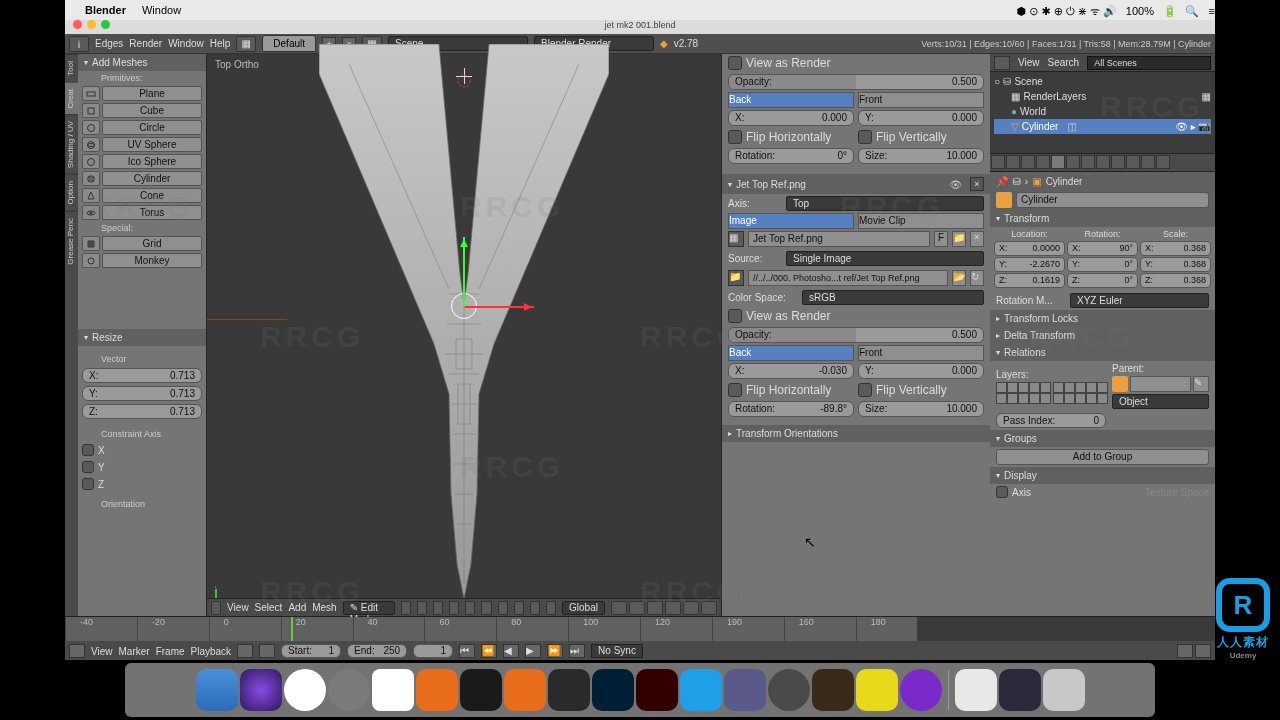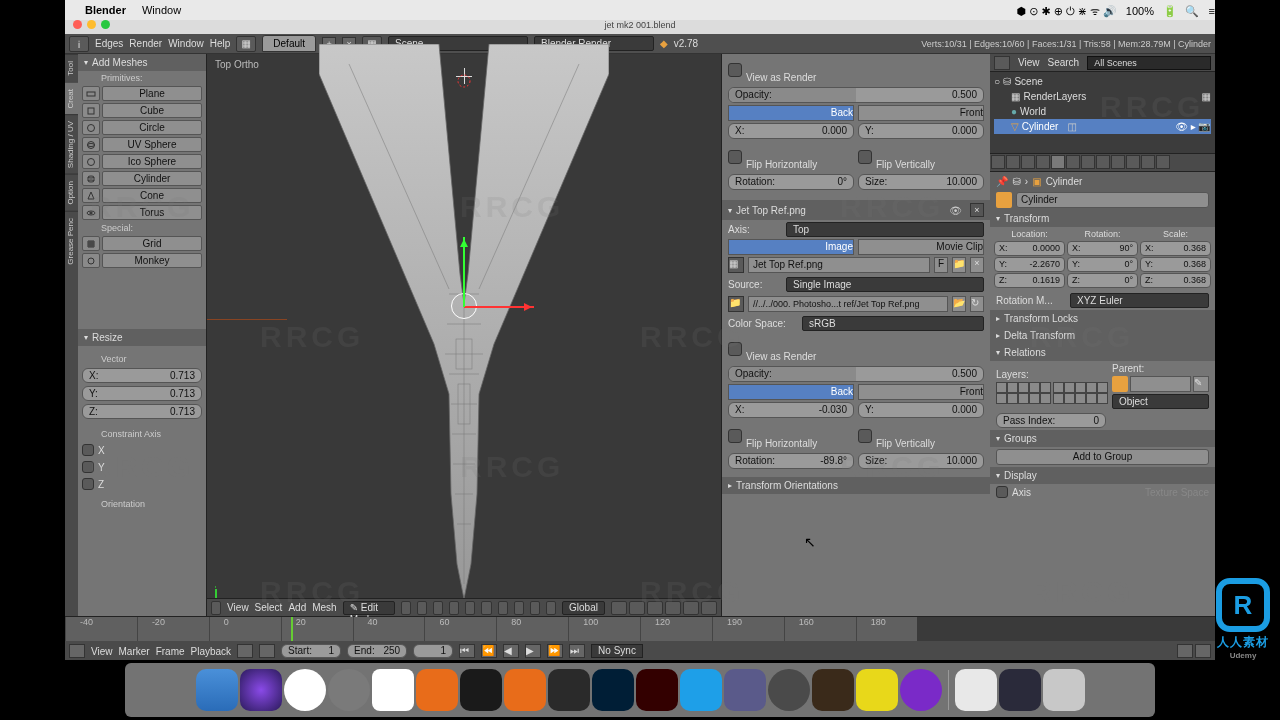--- a/index.html
+++ b/index.html
@@ -80,25 +80,25 @@
 
   
   .n-panel { width: 268px; background: #757575; color: #ddd; font-size: 10px; overflow-y: hidden; }
   .np-hdr { background: #606060; padding: 3px 6px; display: flex; align-items: center; gap: 4px; }
   .np-hdr .carat { font-size: 8px; }
   .np-hdr .eye { margin-left: auto; margin-right: 4px; color:#ccc; }
   .np-hdr .x { width: 14px; height: 14px; background: #555; border: 1px solid #333; text-align: center; line-height: 12px; font-size: 9px; }
   .np-row { display: flex; align-items: center; padding: 2px 6px; gap: 4px; }
   .np-row .lab { width: 54px; font-size: 10px; color: #ddd; }
   .np-row .dd { flex: 1; background: #3a3a3a; border: 1px solid #222; padding: 1px 6px; border-radius: 2px; font-size: 10px; color:#ddd; }
-  .np-row .btn { flex: 1; background: #8f8f8f; border: 1px solid #555; text-align: right; font-size: 10px; color: #111; height: 16px; line-height: 14px; }
+  .np-row .btn { flex: 1; background: #8f8f8f; border: 1px solid #555; text-align: left; font-size: 10px; color: #111; height: 16px; line-height: 14px; }
   .np-row .btn.active { background: #5680c2; color: #fff; }
   .np-row .num { flex: 1; background: #9a9a9a; border: 1px solid #555; border-radius: 6px; display: flex; justify-content: space-between; padding: 0 6px; font-size: 10px; color: #111; height: 16px; line-height: 14px; }
   .np-row .chk { width: 14px; height: 14px; background: #5a5a5a; border: 1px solid #333; border-radius: 3px; }
-  .np-row .chklbl { flex: 1; font-size: 10px; margin-top: 16px; }
+  .np-row .chklbl { flex: 1; font-size: 12px; }
   .slider { height: 16px; background: #9a9a9a; border: 1px solid #555; border-radius: 6px; position: relative; margin: 2px 6px; }
   .slider .fill { position: absolute; left: 0; top: 0; bottom: 0; background: #8a8a8a; border-radius: 6px 0 0 6px; }
   .slider .sl-lab { position: absolute; left: 6px; top: 0; font-size: 10px; color: #111; line-height: 14px; }
   .slider .sl-val { position: absolute; right: 6px; top: 0; font-size: 10px; color: #111; line-height: 14px; }
 
   
   .right-col { width: 225px; display: flex; flex-direction: column; background: #3a3a3a; }
   .outliner { height: 100px; background: #3c3c3c; border-bottom: 1px solid #222; font-size: 10px; color: #ddd; }
   .ol-hdr { height: 18px; background: #4a4a4a; display: flex; align-items: center; gap: 8px; padding: 0 4px; border-bottom: 1px solid #222; }
   .ol-hdr .dd { background: #2a2a2a; border: 1px solid #111; padding: 0 6px; font-size: 9px; height: 14px; line-height: 12px; flex: 1; }

